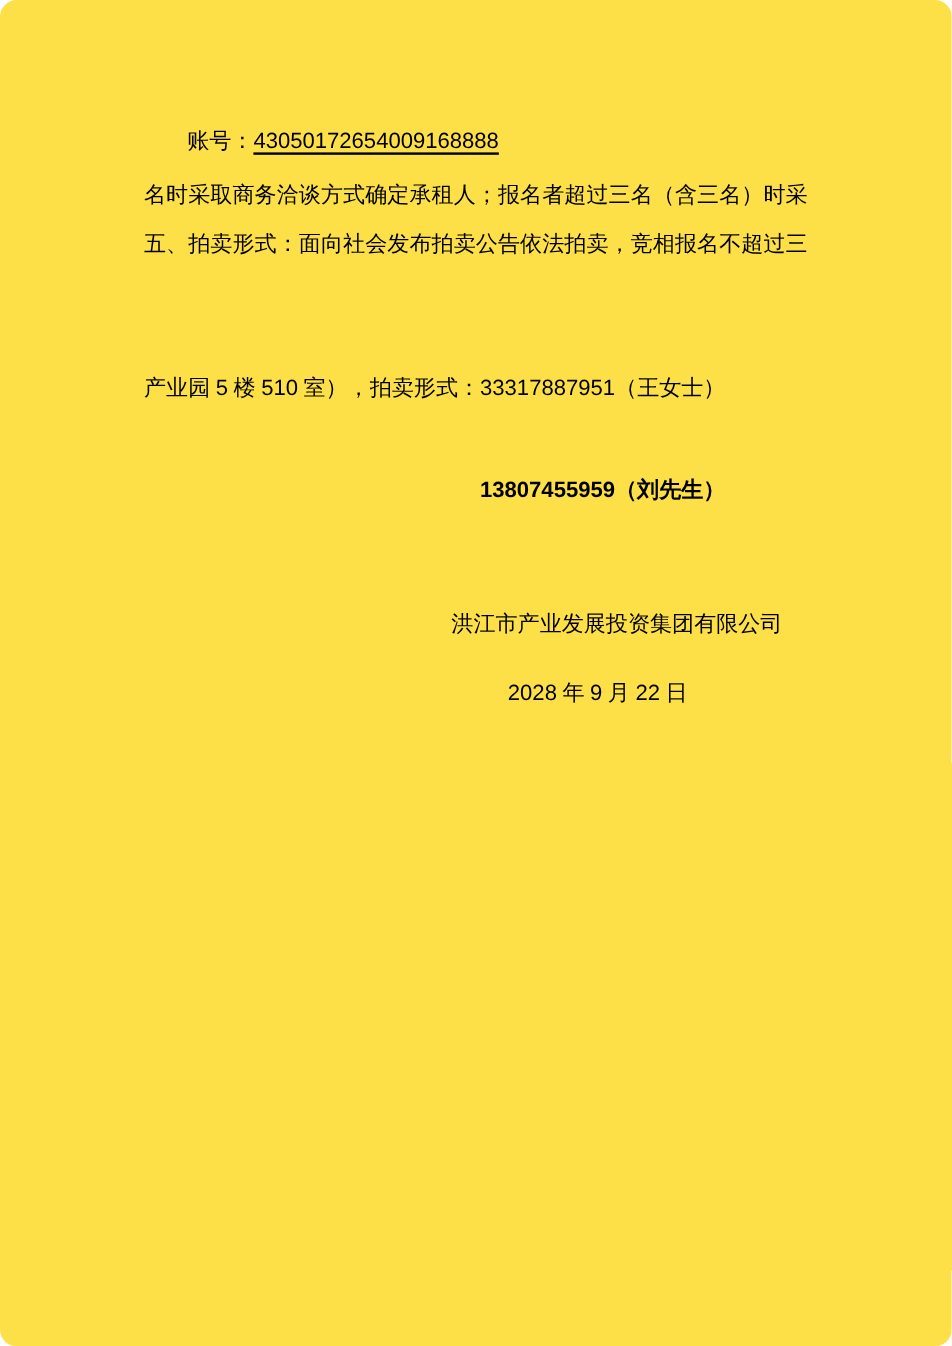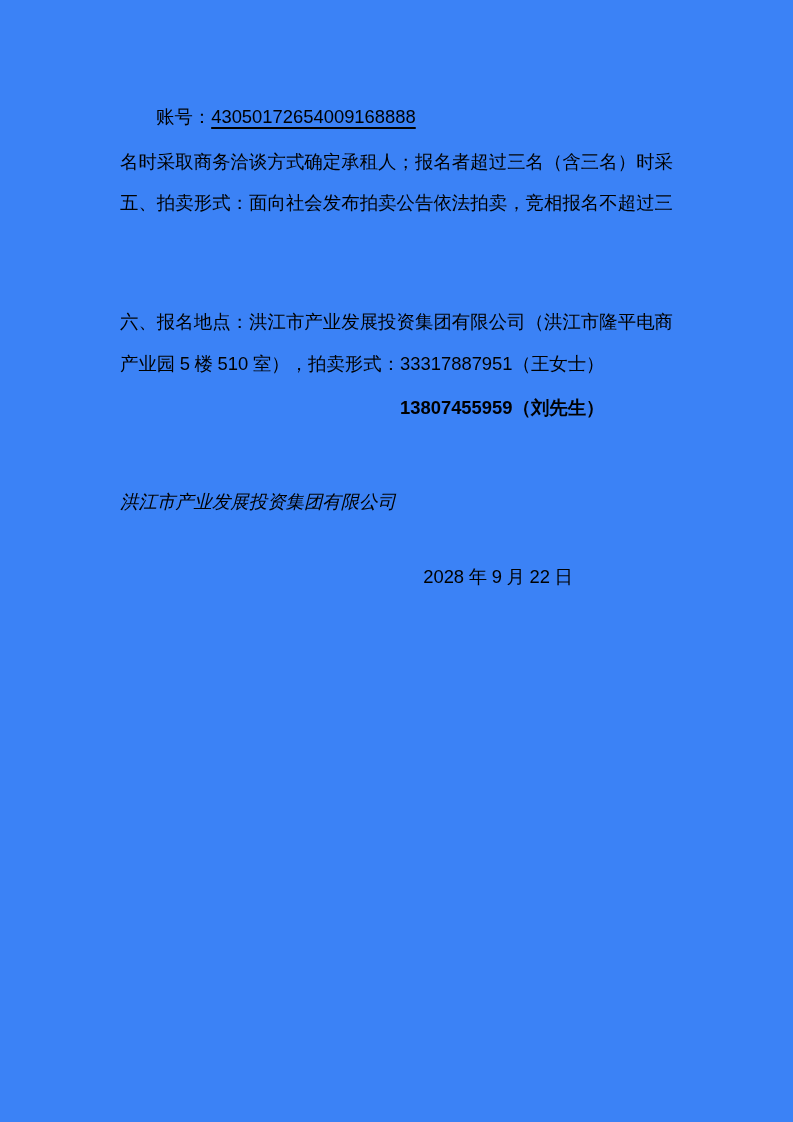--- a/index.html
+++ b/index.html
@@ -4,25 +4,26 @@
 <style>
   html, body {
     margin: 0;
     padding: 0;
     background: #ffffff;
   }
   .page {
     position: relative;
     width: 793px;
     height: 1122px;
-    background: #3b82f6;
+    background: #fde047;
     color: #000000;
     font-family: "Liberation Serif", serif;
     font-size: 18.4px;
     overflow: hidden;
+    border-radius: 14px;
   }
   .block {
     position: absolute;
     left: 120px;
     width: 553px;
   }
   .line {
     line-height: 41px;
     white-space: nowrap;
   }
@@ -53,25 +54,24 @@
   .para6-block {
     top: 302px;
   }
   .phone2-block {
     top: 387px;
     left: 400px;
     width: auto;
     font-weight: bold;
   }
   .signature-block {
-    top: 482px;
+    top: 500px;
     box-sizing: border-box;
     padding-right: 21px;
-    text-align: left;
-    font-style: italic;
+    text-align: right;
   }
   .date-block {
     top: 556px;
     box-sizing: border-box;
     padding-right: 100px;
     text-align: right;
   }
 </style>
 </head>
 <body>
@@ -79,21 +79,20 @@
 <div class="page">
 
   <div class="block account-block line"><span>账号：</span><span class="num underline">43050172654009168888</span></div>
 
   <div class="block para5-block">
     <div class="wrapline just">名时采取商务洽谈方式确定承租人；报名者超过三名（含三名）时采</div>
     <div class="wrapline just">五、拍卖形式：面向社会发布拍卖公告依法拍卖，竞相报名不超过三</div>
   </div>
 
   <div class="block para6-block">
-    <div class="wrapline just">六、报名地点：洪江市产业发展投资集团有限公司（洪江市隆平电商</div>
     <div class="line"><span>产业园 </span><span class="num">5</span><span> 楼 </span><span class="num">510</span><span> 室），拍卖形式：</span><span class="num">33317887951</span><span>（王女士）</span></div>
   </div>
 
   <div class="block phone2-block line"><span class="num">13807455959</span><span>（刘先生）</span></div>
 
   <div class="block signature-block line"><span>洪江市产业发展投资集团有限公司</span></div>
 
   <div class="block date-block line"><span class="num">2028</span><span> 年 </span><span class="num">9</span><span> 月 </span><span class="num">22</span><span> 日</span></div>
 
 </div>

